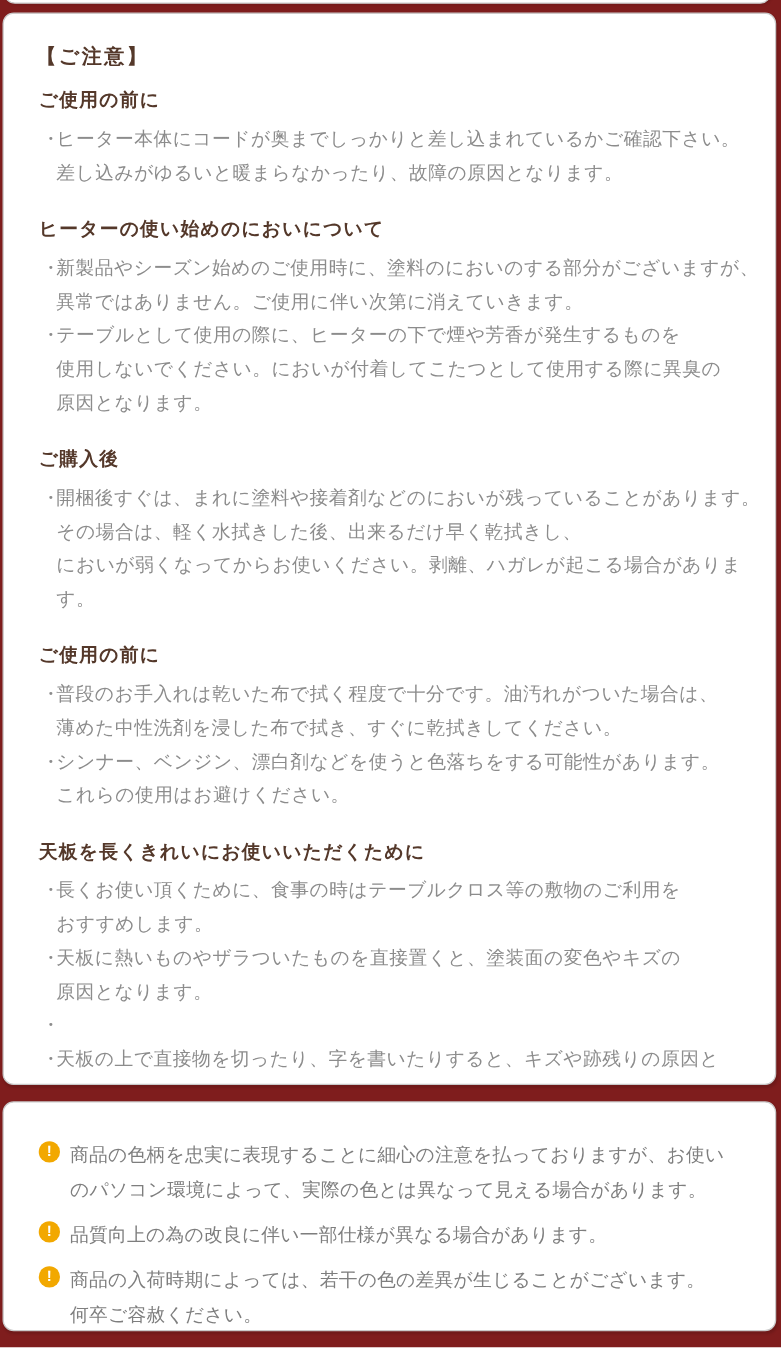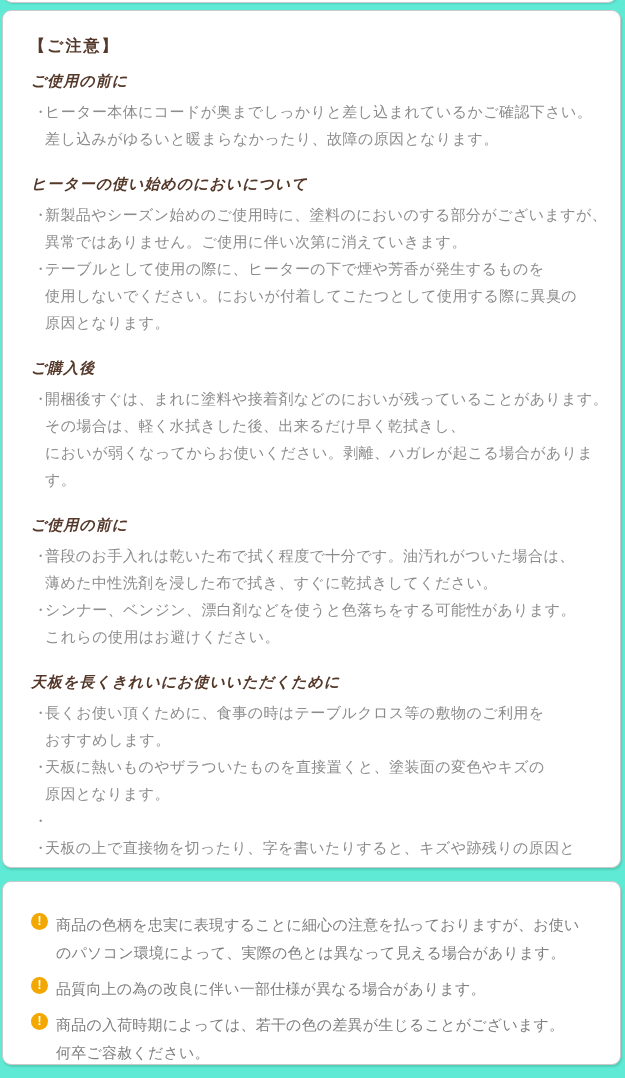--- a/index.html
+++ b/index.html
@@ -5,21 +5,21 @@
   html, body {
     margin: 0;
     padding: 0;
     background: #ffffff;
     font-family: "Liberation Sans", "DejaVu Sans", sans-serif;
   }
   .page {
     position: relative;
     width: 625px;
     height: 1078px;
-    background: #5eead4;
+    background: #7f1d1d;
     overflow: hidden;
   }
   
   .prev-box-edge {
     position: absolute;
     top: -10px;
     left: 3px;
     width: 614px;
     height: 13px;
     border: 1px solid #c9c9c9;
@@ -58,21 +58,20 @@
     letter-spacing: 2px;
   }
   .section { margin: 0 0 21px 0; }
   .section-heading {
     margin: 0 0 7px 2px;
     font-size: 15px;
     line-height: 21px;
     font-weight: bold;
     color: #54382a;
     letter-spacing: 1px;
-    font-style: italic;
   }
   .bullet {
     display: flex;
     align-items: flex-start;
     font-size: 15px;
     line-height: 27px;
     color: #8c8c8c;
     letter-spacing: 0.4px;
   }
   .bullet-dot {

